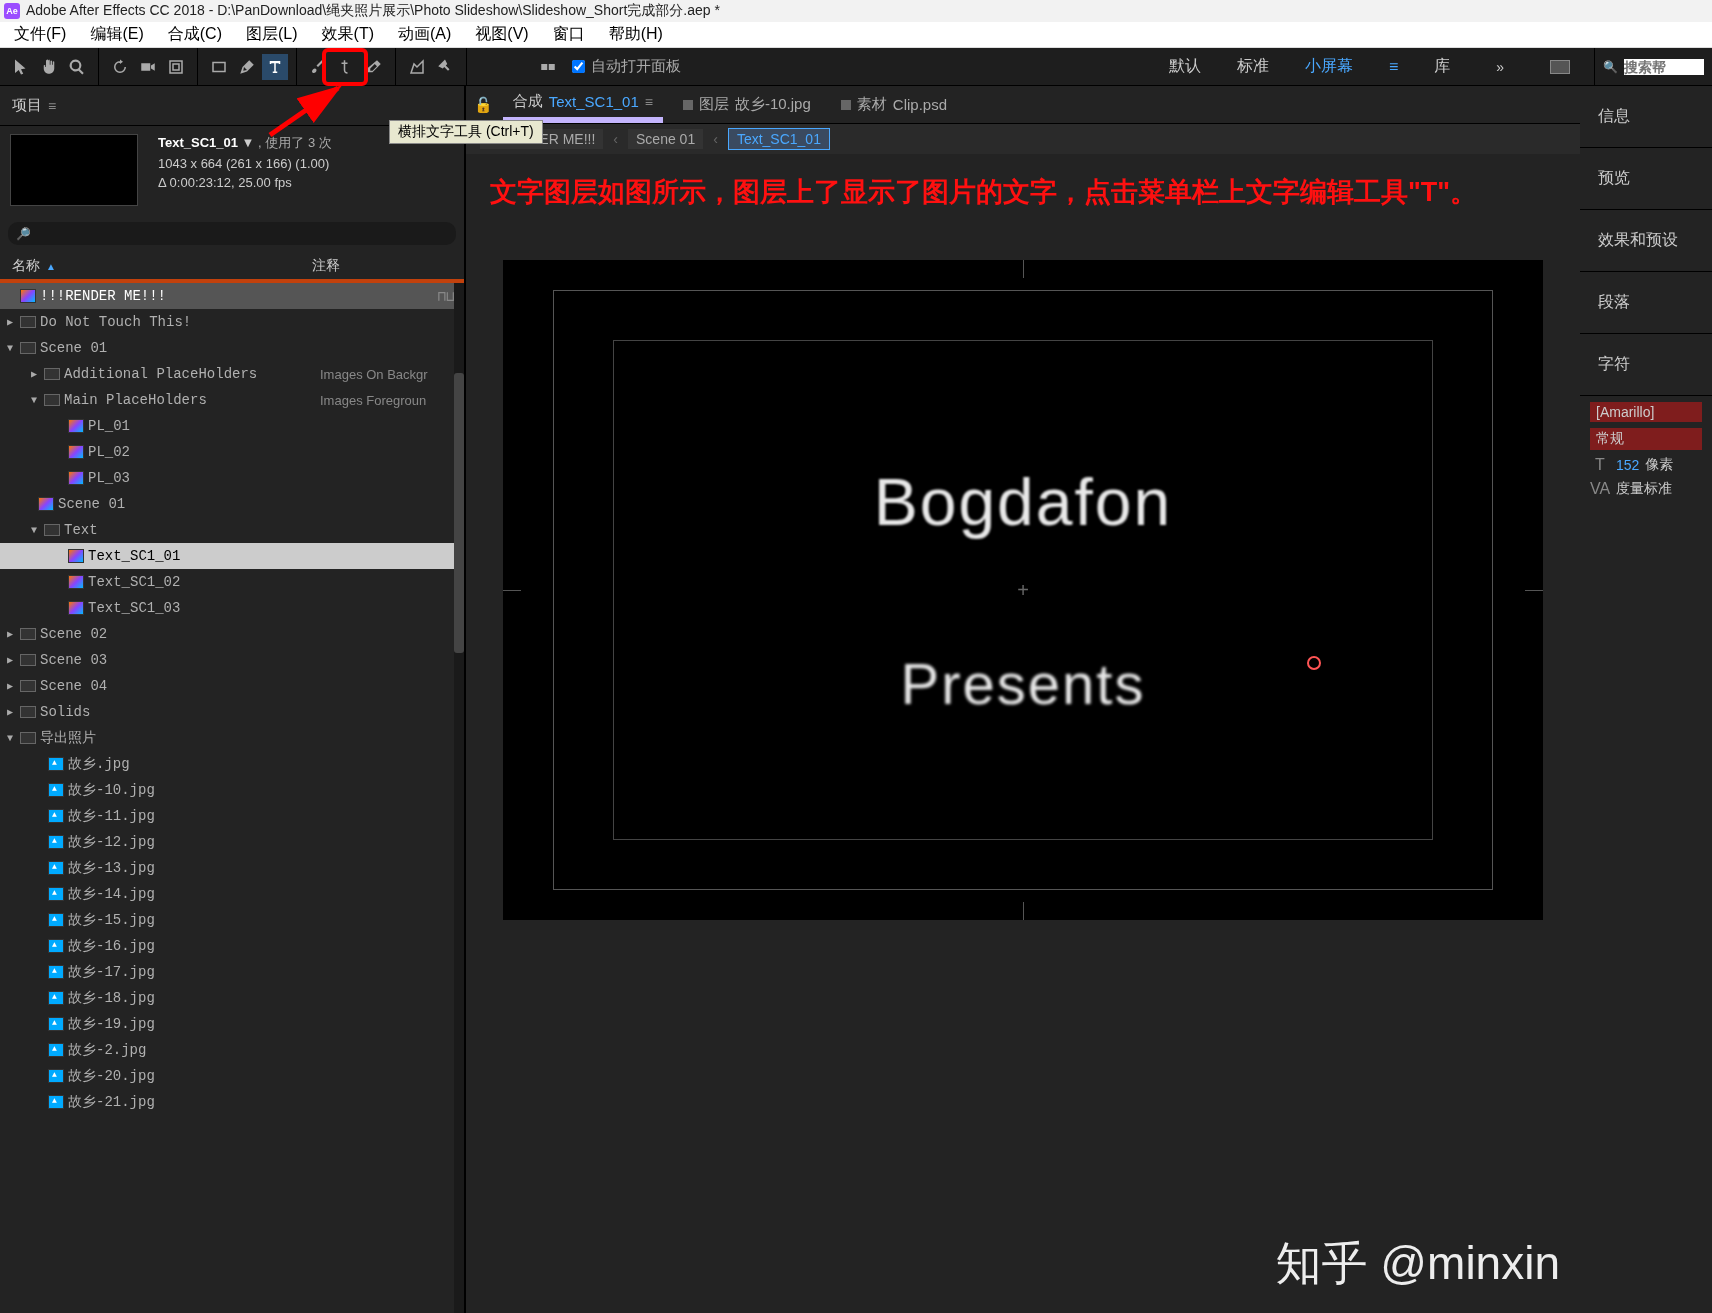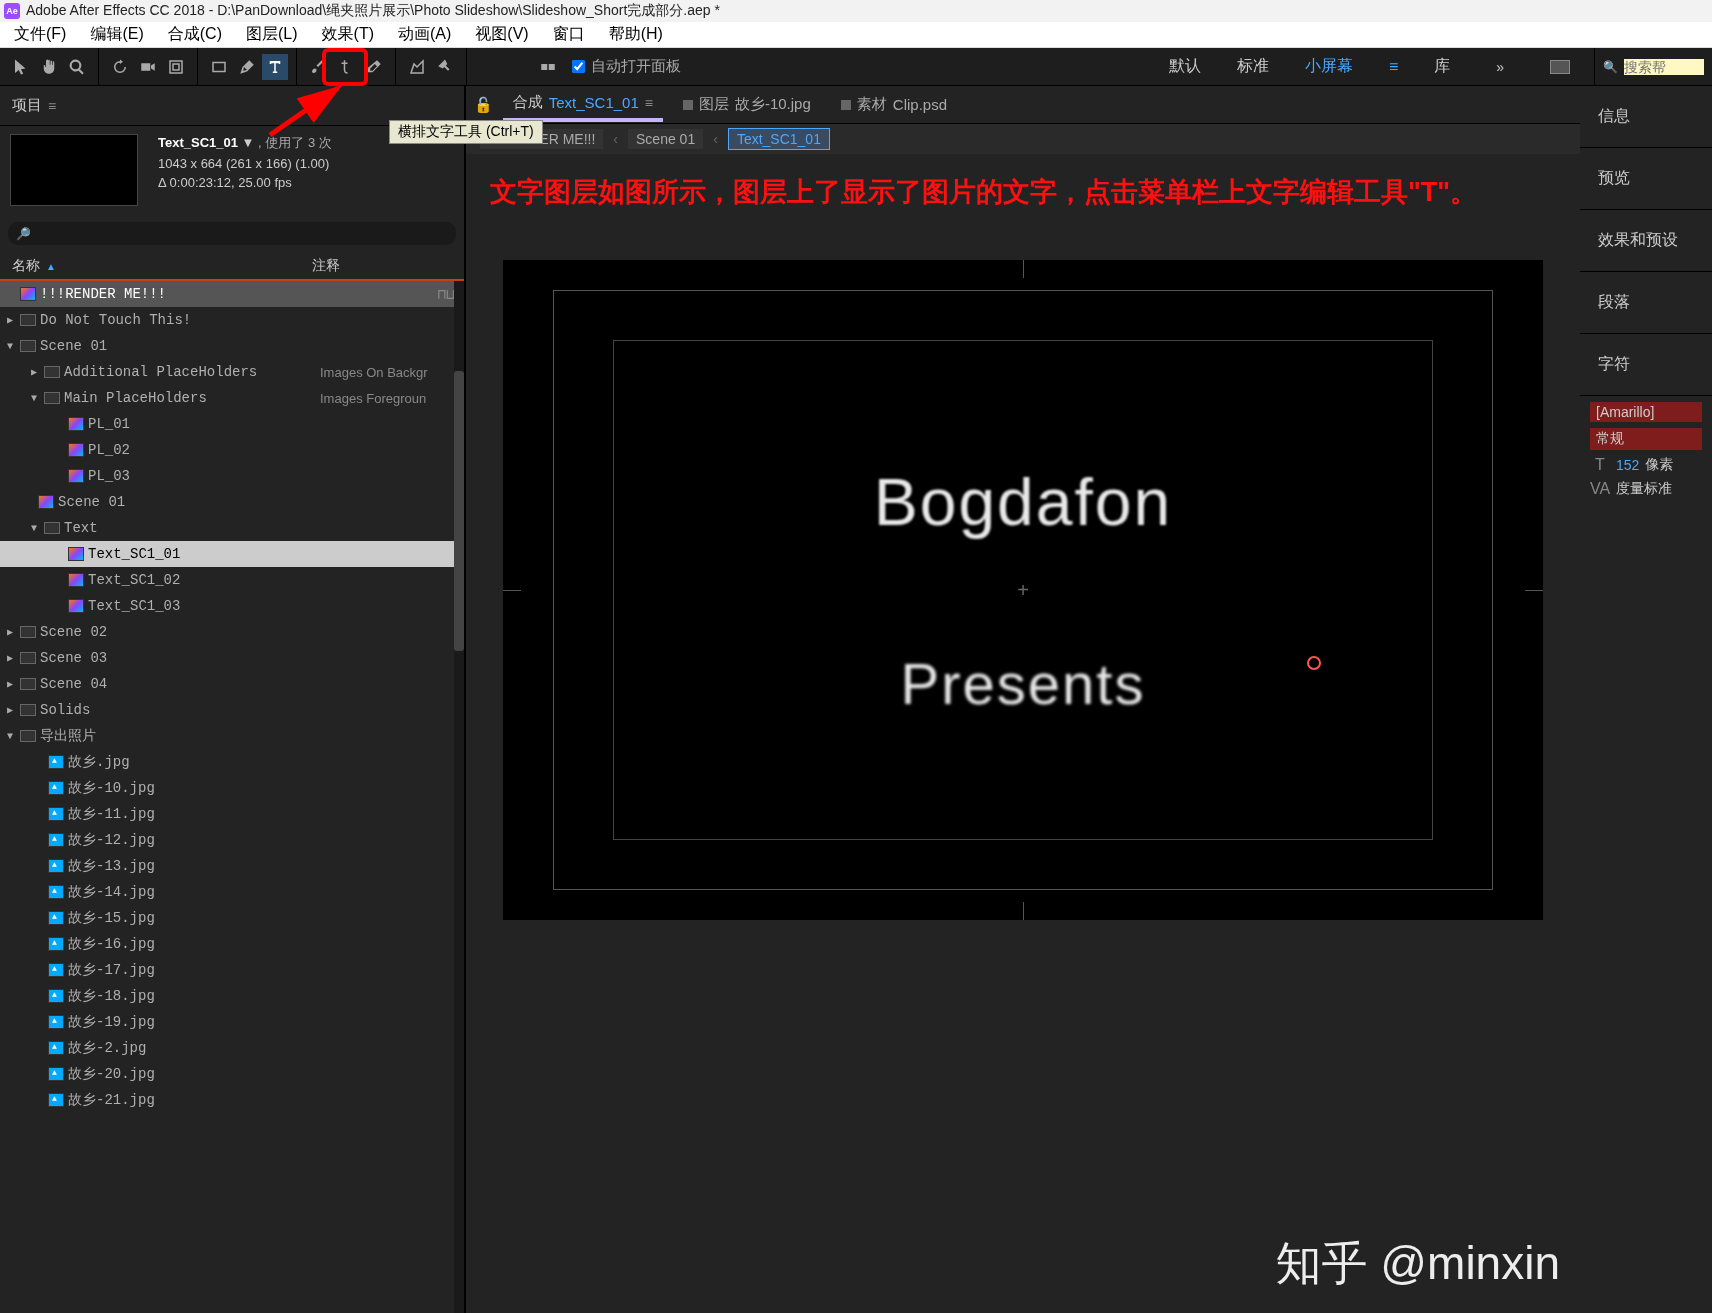--- a/index.html
+++ b/index.html
@@ -76,21 +76,21 @@
     pointer-events:none;
     z-index:15;
   }
   .auto-open { display:flex; align-items:center; gap:6px; color:#aaa; font-size:15px; margin-left:3px; }
   .workspace-links { margin-left:auto; display:flex; align-items:center; gap:36px; padding-right:12px; font-size:16px; }
   .workspace-links span { color:#ccc; cursor:pointer; }
   .ws-active { color:#4aa8ff !important; }
   .more-arrows { color:#888; font-size:14px; margin:0 10px; }
   .grid-icon{ width:20px;height:14px;background:#555;border:1px solid #888;margin-right:12px; }
   .search-bar { display:flex;align-items:center;gap:6px;padding:0 8px;border-left:1px solid #000;height:100%; }
-  .search-bar input { background:#fef9c3;border:none;color:#888;font-size:14px;width:80px;outline:none; }
+  .search-bar input { background:#ffffff;border:none;color:#888;font-size:14px;width:80px;outline:none;font-weight:bold; }
 
   
   .main {
     display:flex;
     height:calc(100% - 86px);
   }
   .left-panel { width:466px; background:#232323; border-right:2px solid #000; display:flex;flex-direction:column; }
   .center-panel { flex:1; background:#232323; display:flex;flex-direction:column; position:relative; }
   .right-panel { width:132px; background:#232323; display:flex;flex-direction:column; }
 
@@ -100,21 +100,21 @@
 
   .thumb-row { display:flex;padding:8px 10px;gap:20px; }
   .thumb { width:128px;height:72px;background:#000;border:1px solid #444; }
   .thumb-info { display:flex;flex-direction:column;gap:4px;font-size:13px;color:#ccc; }
   .thumb-info .comp-name { color:#fff;font-weight:bold; }
   .thumb-info .used { color:#aaa; }
 
   .search-project { margin:8px;padding:4px 8px;background:#1a1a1a;border-radius:10px;display:flex;align-items:center;gap:6px; }
   .search-project input{ background:transparent;border:none;color:#999;outline:none;width:100%; }
 
-  .proj-headers { display:flex;border-bottom:2px solid #c2410c;padding:4px 12px;font-size:14px;color:#ccc; }
+  .proj-headers { display:flex;border-bottom:4px solid #c2410c;padding:4px 12px;font-size:14px;color:#ccc; }
   .proj-headers .col-name{ flex:1;display:flex;align-items:center;gap:6px; }
   .sort-arrow{ color:#4aa8ff;font-size:10px; }
   .proj-headers .col-note{ width:140px; }
 
   .proj-tree { flex:1;overflow:auto;font-family:"Courier New",monospace;font-size:14px; position:relative;}
   .tree-row { display:flex;align-items:center;height:26px;padding-left:4px;gap:4px;cursor:default;white-space:nowrap; }
   .tree-row.sel { background:#ccc;color:#000; }
   .tree-row.top-highlight { background:#555; color:#fff; }
   .twisty{ width:12px;color:#aaa;font-size:10px;text-align:center; }
   .ico-folder{ width:16px;height:12px;background:#333;border:1px solid #666;display:inline-block; }
@@ -123,21 +123,21 @@
   .ico-img::after{content:"▲";position:absolute;font-size:8px;color:#fff;left:3px;top:0;}
   .indent { display:inline-block; }
   .note-col{ position:absolute;left:320px;color:#888;font-size:13px;font-family:"Segoe UI",sans-serif; }
   .flow-icon{ margin-left:auto;margin-right:10px;width:16px;height:16px;display:flex;align-items:center;justify-content:center;color:#888; }
   .tree-scroll{ position:absolute;right:0;top:0;width:10px;height:100%;background:#1a1a1a; }
   .tree-scroll-thumb{ position:absolute;right:0;top:90px;width:10px;height:280px;background:#444;border-radius:3px; }
 
   
   .viewer-tabs { display:flex;align-items:center;height:38px;border-bottom:1px solid #000;padding:0 8px;gap:10px;font-size:15px; }
   .viewer-tabs .vt { display:flex;align-items:center;gap:6px;padding:6px 10px;color:#aaa;cursor:pointer; }
-  .viewer-tabs .vt.active { border-bottom:4px solid #c4b5fd;color:#ccc; }
+  .viewer-tabs .vt.active { border-bottom:6px solid #c4b5fd;color:#ccc; }
   .vt .comp-link{ color:#4aa8ff; }
   .vt .sq{ width:10px;height:10px;background:#666;display:inline-block; }
   .lock{ color:#888; }
 
   .breadcrumb-bar { display:flex;align-items:center;height:30px;padding:0 14px;gap:10px;font-size:14px;background:#2a2a2a;color:#aaa; }
   .breadcrumb-bar .bc{ padding:2px 8px;background:#333;cursor:pointer; }
   .breadcrumb-bar .bc.active{ background:#3a4a60;color:#4aa8ff;border:1px solid #4aa8ff; }
   .bc-sep{ color:#666; }
 
   .annotation {

